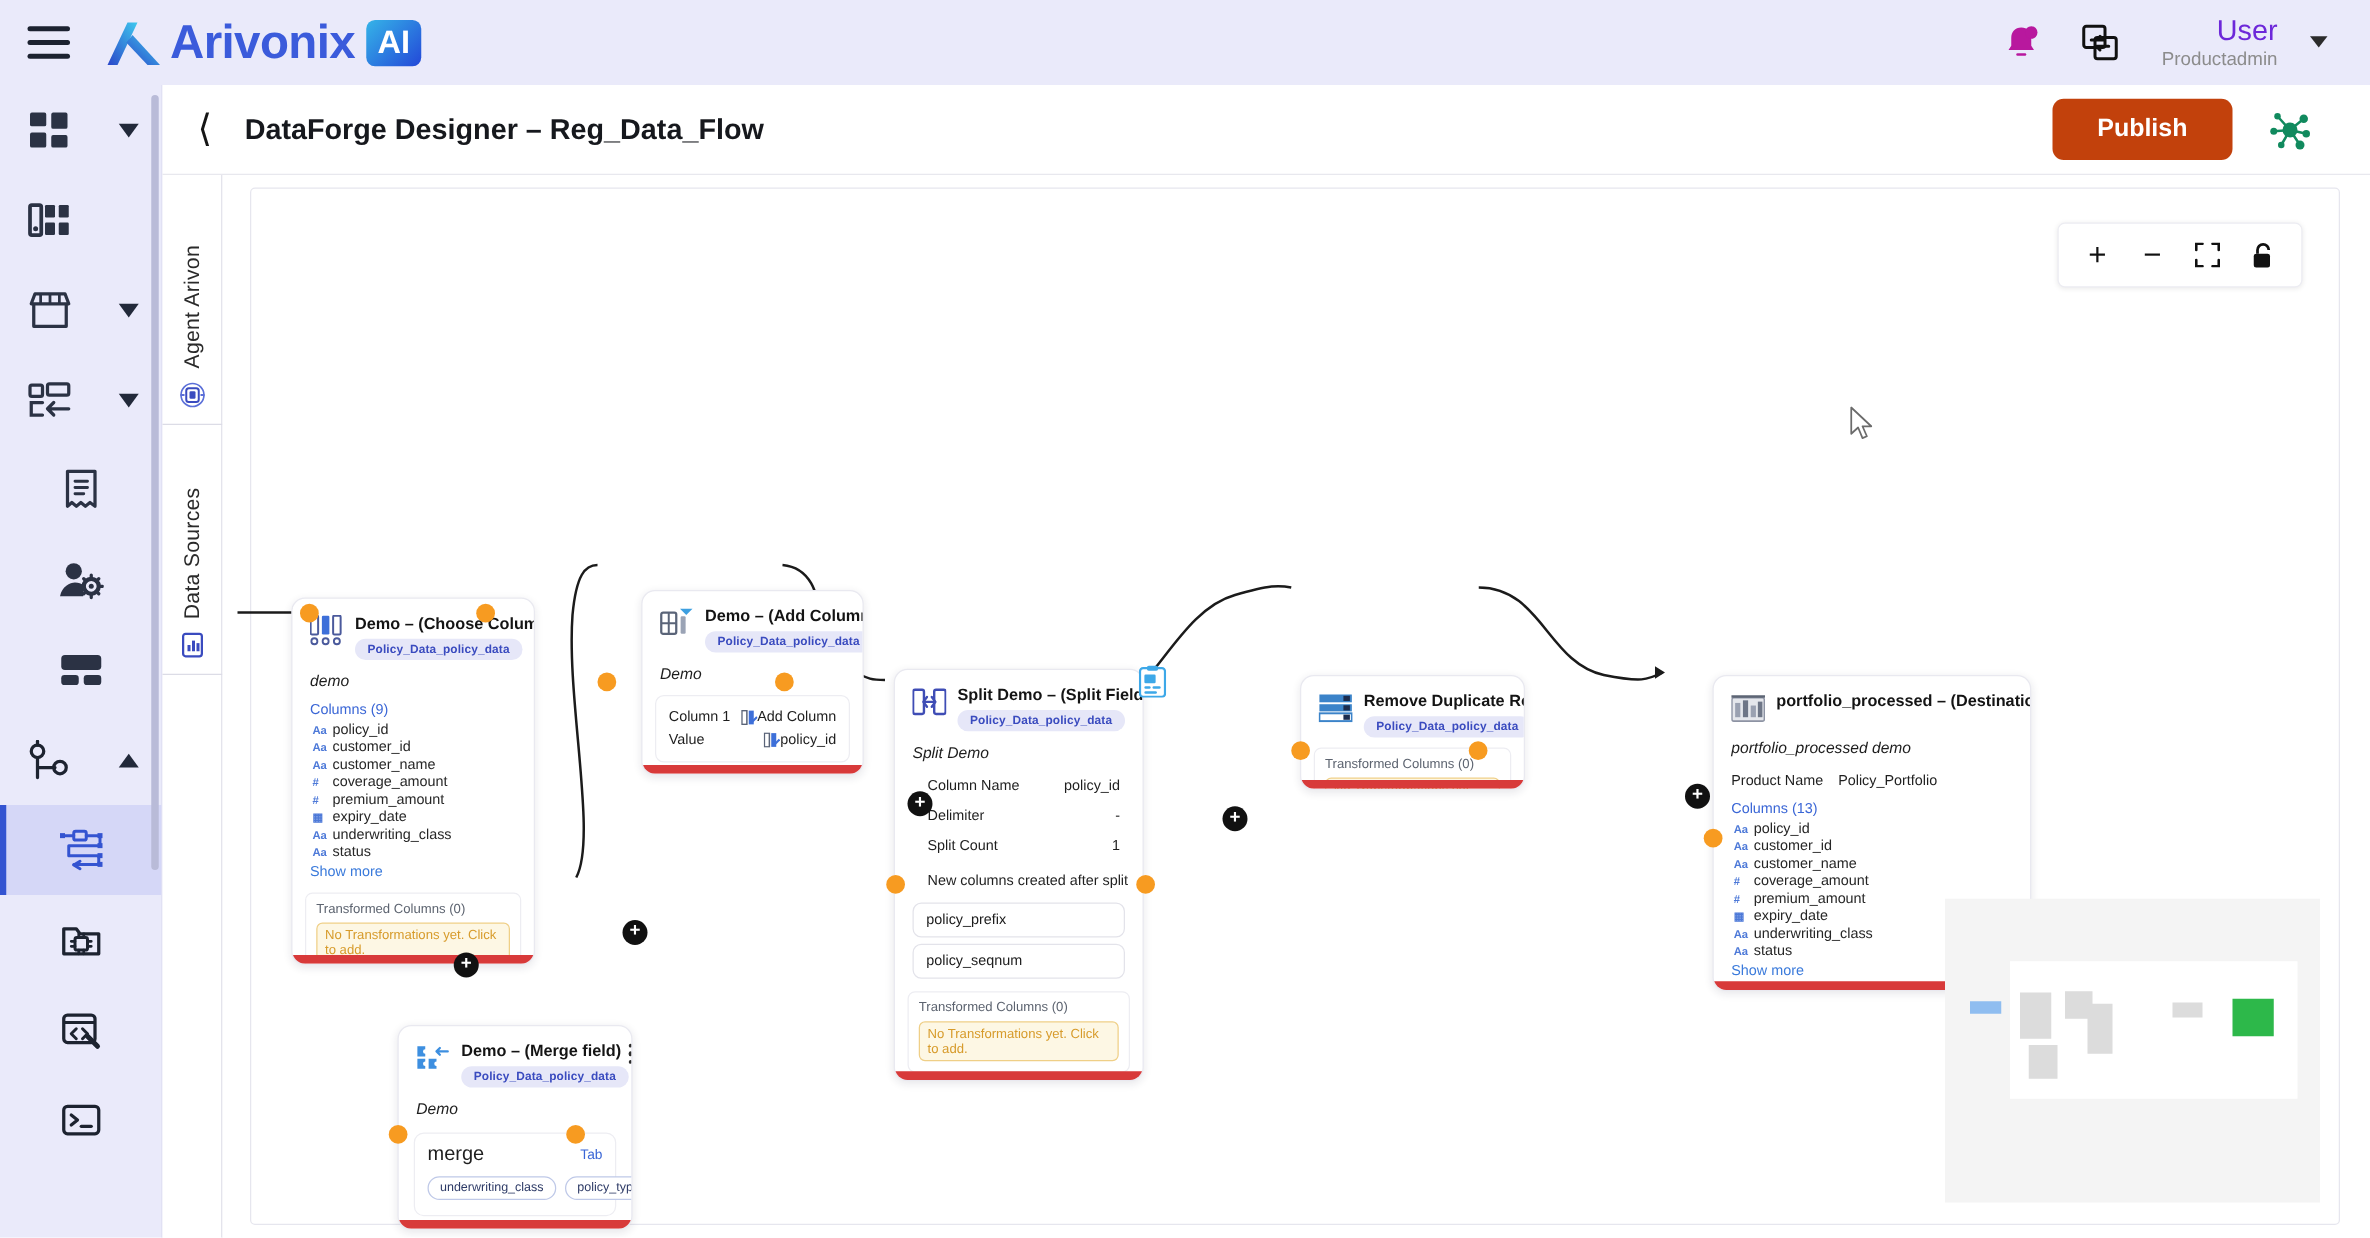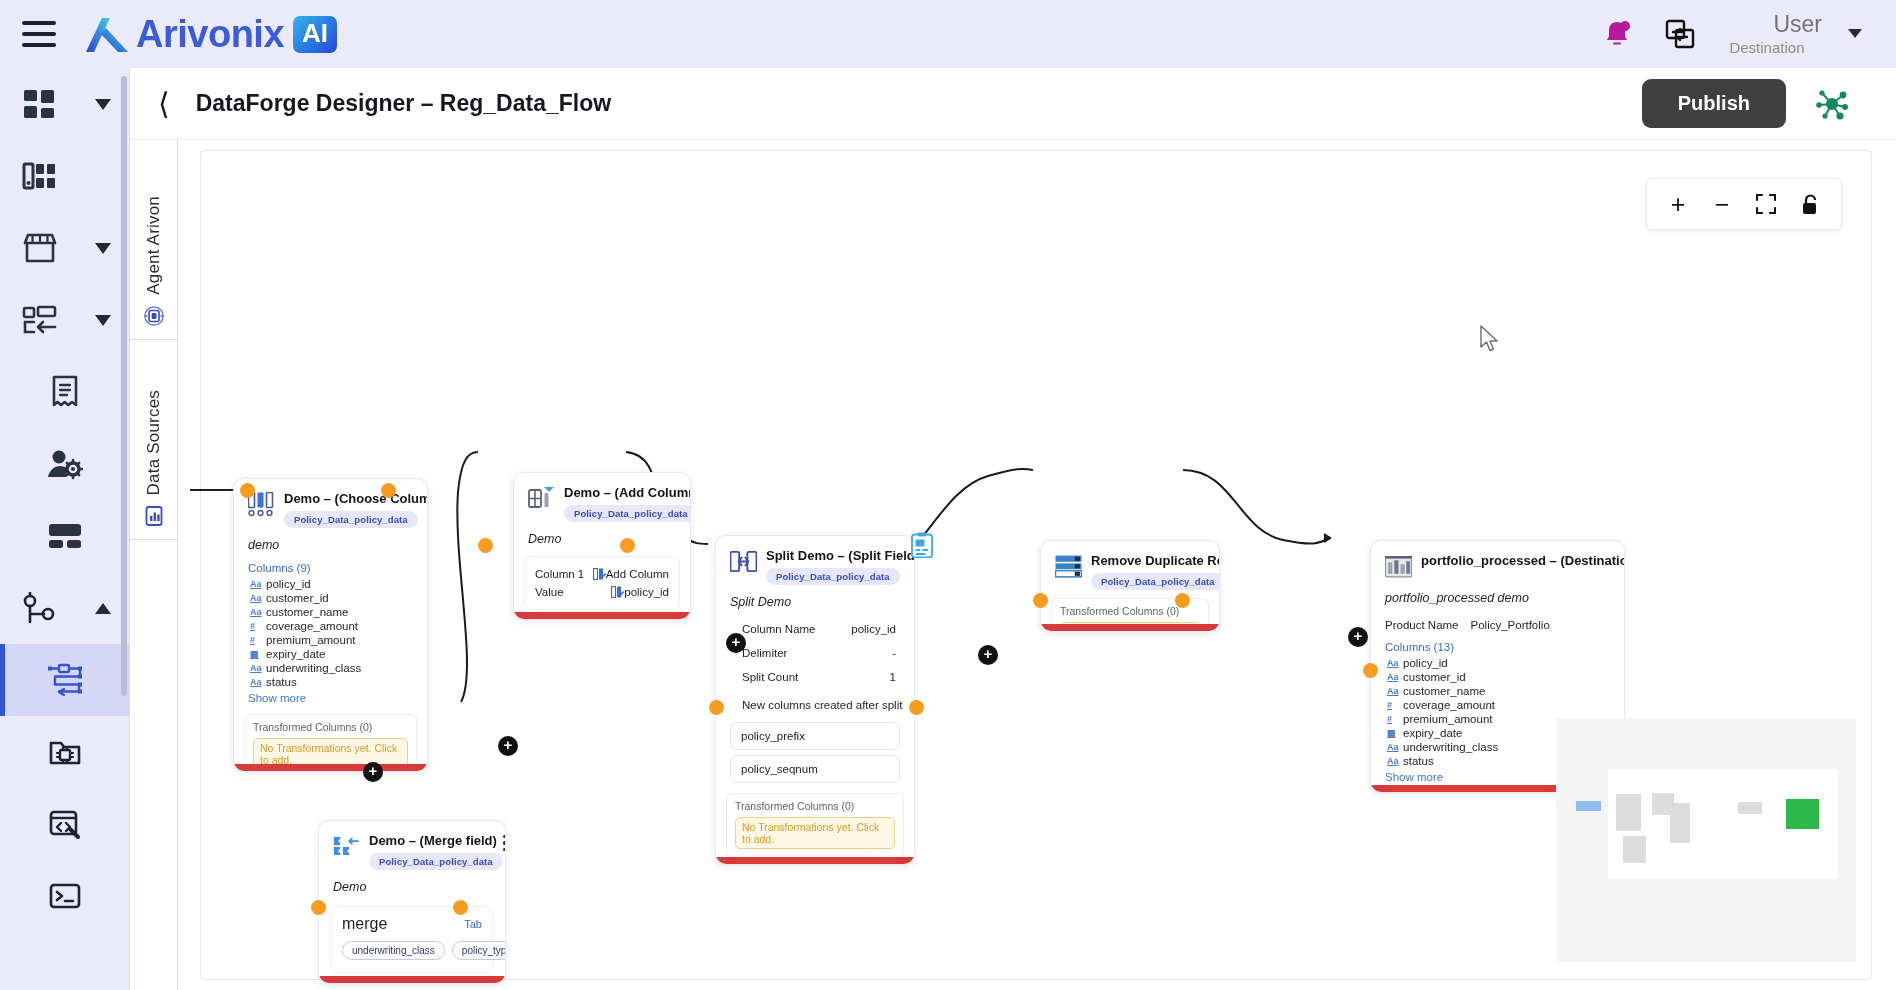--- a/index.html
+++ b/index.html
@@ -25,21 +25,21 @@
   }
   .brand-ai {
     margin-left: 9px; background: linear-gradient(135deg,#35b4e8,#2348d8);
     color:#fff; font-size: 26px; font-weight: 700; border-radius: 7px;
     padding: 2px 9px 4px 9px; letter-spacing: 0px;
   }
   .topbar-right { margin-left:auto; display:flex; align-items:center; gap:34px; margin-right: 34px; }
   .bell { width: 28px; height: 30px; position: relative; cursor:pointer;}
   .swap-icon { width: 30px; height: 30px; cursor:pointer; }
   .user-block { display:flex; align-items:center; gap: 26px; cursor:pointer;}
-  .user-name { font-size: 23px; color:#737373; font-weight: 400; line-height: 1.05; margin-left: 44px; }
+  .user-name { font-size: 23px; color:#6d28d9; font-weight: 400; line-height: 1.05; margin-left: 44px; }
   .user-role { font-size: 15px; color:#8c8c8c; margin-top: 2px; }
   .caret-sm { width:0;height:0;border-left:7px solid transparent;border-right:7px solid transparent;border-top:9px solid #2b2b2b; }
 
   
   .rail {
     position:absolute; left:0; top:68px; width:130px; height:922px;
     background:#eaeafa; border-right:1px solid #dedef2;
   }
   .rail-item {
     position:relative; height:72px; display:flex; align-items:center; cursor:pointer;
@@ -62,21 +62,21 @@
 
   
   .page-header {
     position:absolute; left:130px; top:68px; width:1766px; height:72px;
     background:#fff; display:flex; align-items:center; border-bottom:1px solid #e8e8ee;
   }
   .back-chevron { margin-left:28px; font-size:30px; color:#151515; line-height:1; cursor:pointer; font-weight:300;}
   .page-title { margin-left:26px; font-size:23px; font-weight:700; color:#16181d; }
   .ph-right { margin-left:auto; display:flex; align-items:center; gap:26px; margin-right:44px;}
   .publish-btn {
-    background:#404040; color:#fff; font-size:20px; font-weight:700;
+    background:#c2410c; color:#fff; font-size:20px; font-weight:700;
     border:none; border-radius:9px; padding:13px 36px; cursor:pointer;
   }
   .node-glyph { width:40px;height:40px; cursor:pointer;}
 
   
   .vstrip {
     position:absolute; left:130px; top:140px; width:48px; height:850px;
     background:#fff; border-right:1px solid #dcdce6;
   }
   .vtab {
@@ -128,21 +128,21 @@
   .node-chip {
     display:inline-block; margin-top:5px; background:#e6e7f8; color:#3a4bbf;
     font-size:9.5px; font-weight:700; border-radius:10px; padding:3px 10px;
     letter-spacing:.1px;
   }
   .node-kebab { width:16px;height:20px;display:flex;flex-direction:column;align-items:center;justify-content:center;gap:3px;cursor:pointer;}
   .node-kebab i { width:3.5px;height:3.5px;background:#2c2c2c;border-radius:50%;display:block; }
   .node-sub { font-style:italic; font-size:12.5px; color:#1d1d1d; padding:10px 0 2px 14px; }
   .cols-label { font-size:11.5px; color:#3a66d6; padding:8px 0 3px 14px; }
   .col-row { display:flex; align-items:center; padding:1px 0 1px 16px; }
-  .col-type { font-size:9px; color:#4d79d8; width:16px; flex:0 0 16px; font-weight:700;text-decoration:underline;}
+  .col-type { font-size:9px; color:#4d79d8; width:16px; flex:0 0 16px; font-weight:700;}
   .col-name { font-size:11.5px; color:#262626; }
   .show-more { font-size:11.5px; color:#3a7adb; padding:3px 0 0 14px; cursor:pointer; }
   .trans-box {
     margin:10px 10px 12px 10px; border:1px solid #ededf2; border-radius:6px;
     padding:6px 8px 8px 8px;
   }
   .trans-title { font-size:10.5px; color:#5d6470; }
   .trans-pill {
     margin-top:5px; border:1px solid #efcf87; background:#fdf7e4; border-radius:5px;
     color:#d79b2b; font-size:10.5px; padding:3px 6px; text-align:left; cursor:pointer;
@@ -227,21 +227,21 @@
       <circle cx="22" cy="7" r="5" fill="#b8189e"></circle>
     </svg>
     <svg class="swap-icon" viewBox="0 0 30 30" data-name="swap-arrows-icon">
       <rect x="2" y="2" width="17" height="17" rx="2" fill="none" stroke="#111" stroke-width="2.4"></rect>
       <rect x="11" y="11" width="17" height="17" rx="2" fill="none" stroke="#111" stroke-width="2.4"></rect>
       <path d="M8 13 h10 l-3 -3 M22 18 h-10 l3 3" fill="none" stroke="#111" stroke-width="2.4" stroke-linecap="round" stroke-linejoin="round"></path>
     </svg>
     <div class="user-block" data-name="user-menu">
       <div>
         <div class="user-name" data-name="user-name">User</div>
-        <div class="user-role" data-name="user-role">Destination</div>
+        <div class="user-role" data-name="user-role">Productadmin</div>
       </div>
       <div class="caret-sm" data-name="chevron-down-icon"></div>
     </div>
   </div>
 </div>
 
 <div class="rail" data-name="left-navigation-rail">
 
   <div class="rail-item" data-name="sidebar-item-dashboard">
     <div class="rail-ico shift" data-name="grid-squares-icon">

